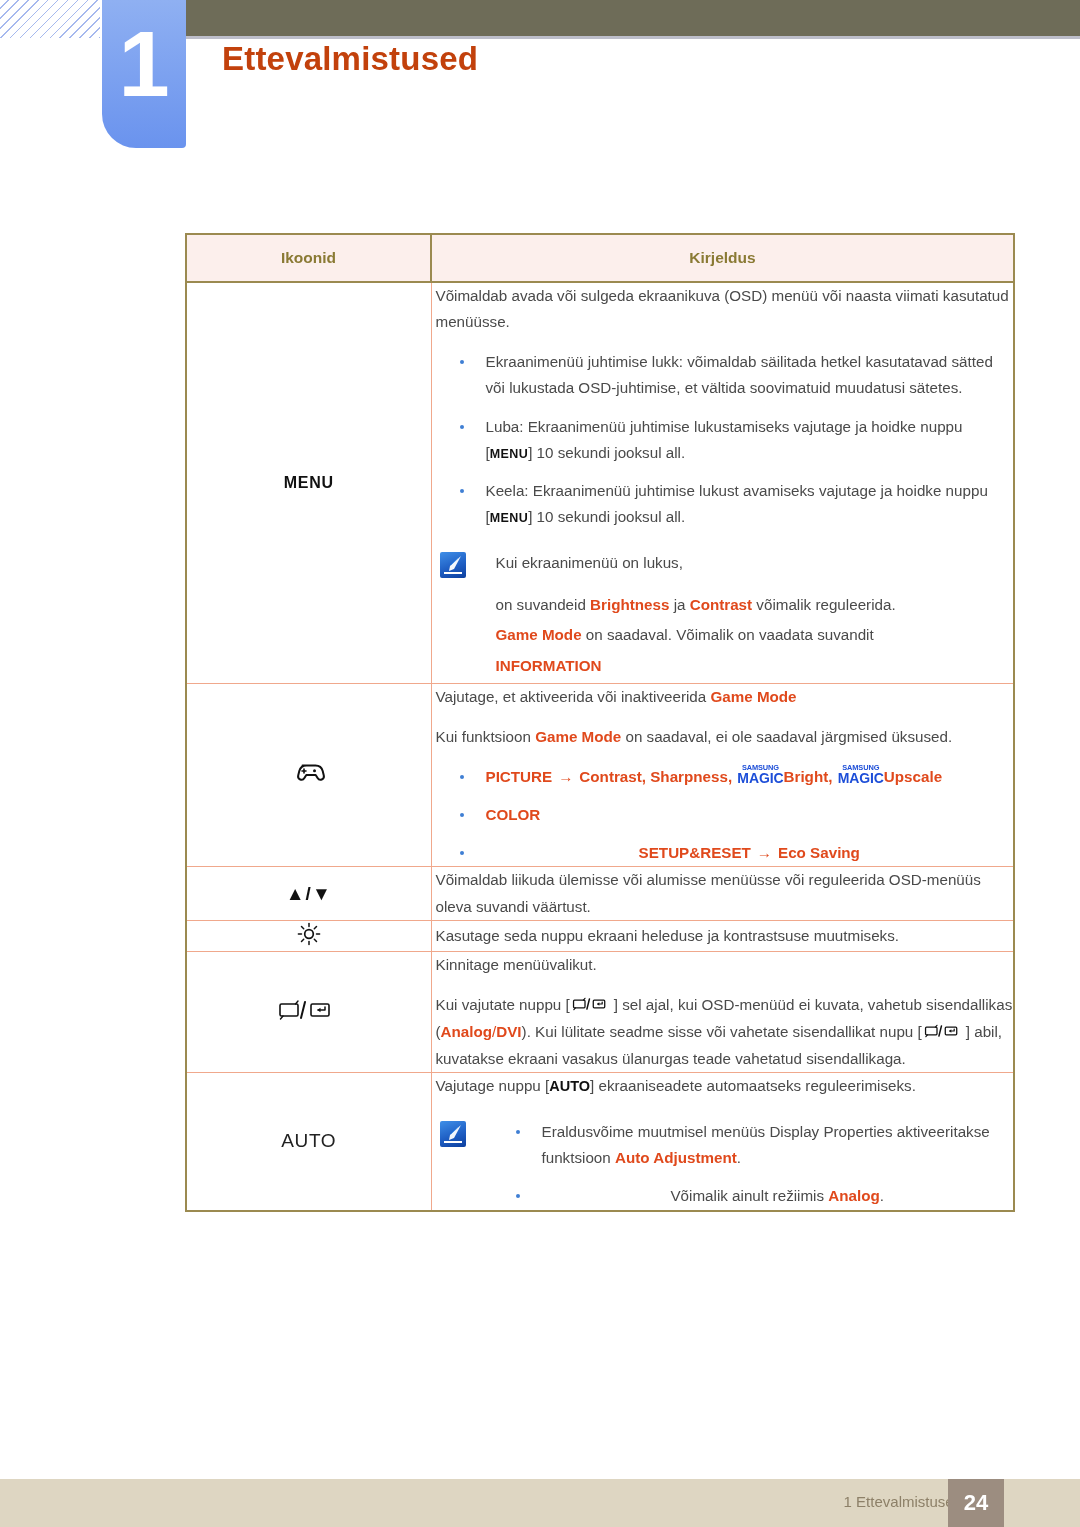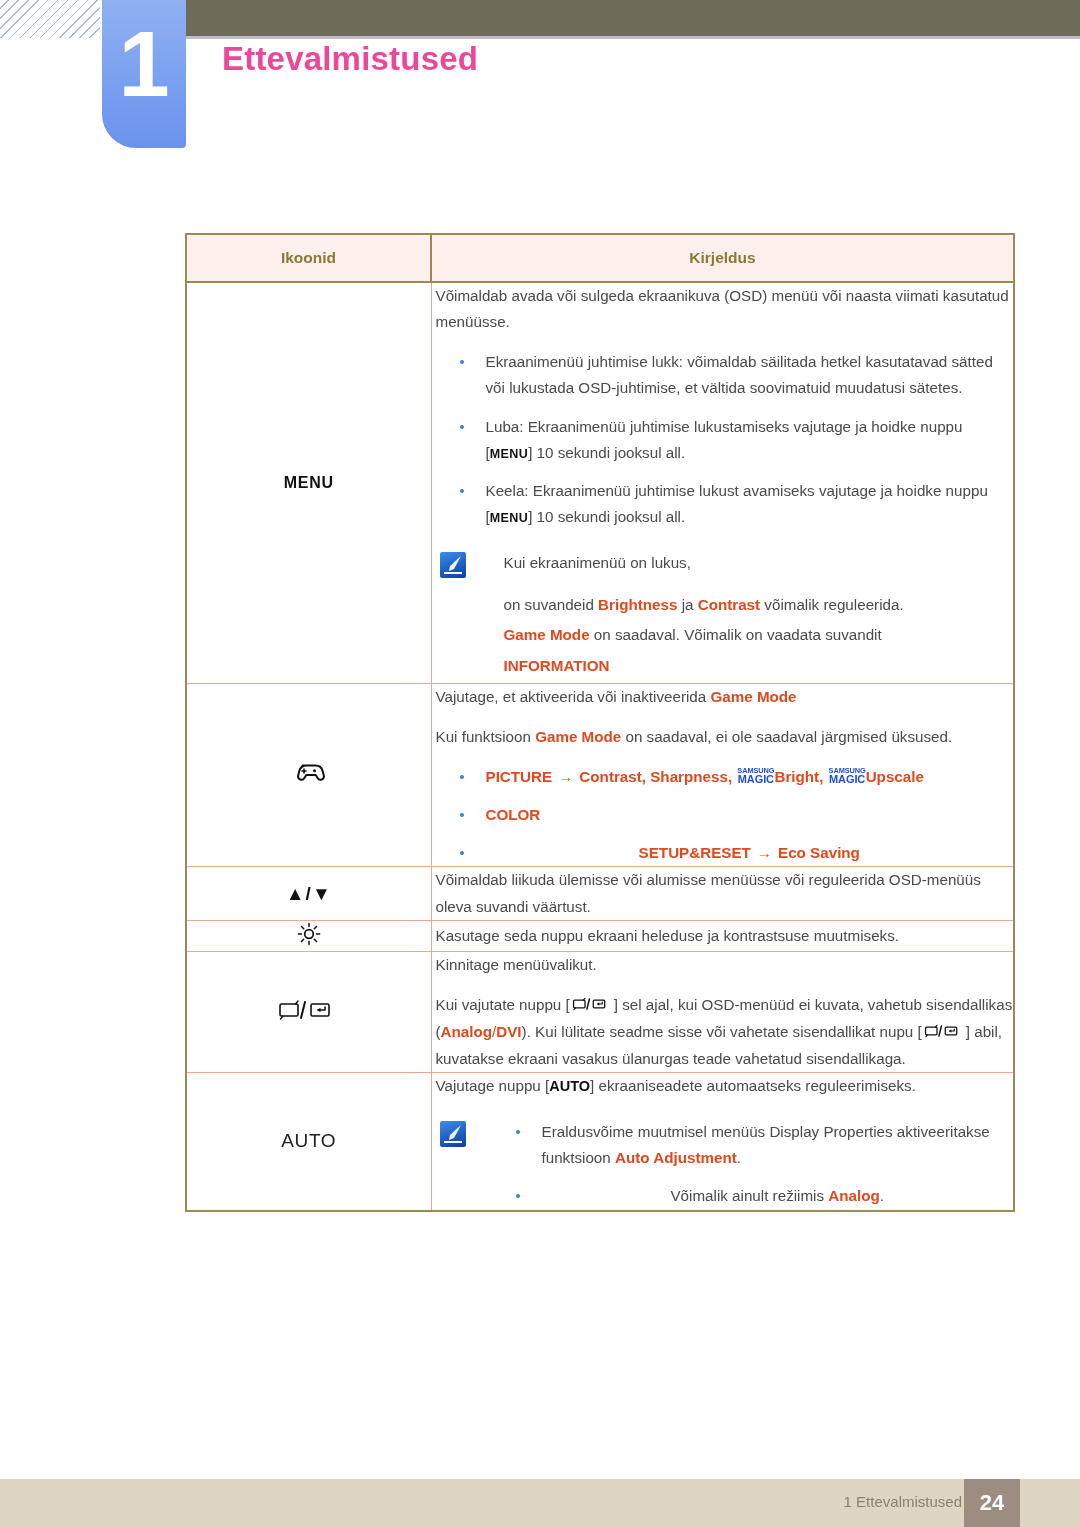--- a/index.html
+++ b/index.html
@@ -64,21 +64,21 @@
     line-height: 92px;
     font-weight: bold;
     color: #ffffff;
     font-family: "Liberation Sans", sans-serif;
   }
   .hdr-title {
     position: absolute;
     left: 222px; top: 40px;
     font-size: 33px;
     font-weight: bold;
-    color: #ec4899;
+    color: #c2410c;
     letter-spacing: .2px;
     white-space: nowrap;
   }
 
   
   .tbl-wrap {
     position: absolute;
     left: 185px; top: 233px;
     width: 960px;
   }
@@ -188,58 +188,58 @@
   }
   .note-icon {
     position: absolute;
     left: 8px; top: 2px;
     width: 26px; height: 26px;
     background: linear-gradient(160deg, #3f8fe8 0%, #1f5fc4 55%, #0d3f9e 100%);
     border-radius: 2px;
     overflow: hidden;
   }
   .note-icon svg { display:block; }
-  .note-line { margin: 0 0 4px 16px; }
+  .note-line { margin: 0 0 4px 8px; }
   .note-gap { height: 12px; }
 
   
   .magic {
     display: inline-block;
     vertical-align: baseline;
     line-height: .88;
     text-align: center;
     font-weight: bold;
     color: #1d4ed8;
     margin: 0 0 0 1px;
     position: relative;
     top: 1px;
   }
   .magic .m1 { display:block; font-size: 7.4px; letter-spacing: -0.1px; }
-  .magic .m2 { display:block; font-size: 11px; letter-spacing: -0.1px; text-align: center; }
+  .magic .m2 { display:block; font-size: 14px; letter-spacing: -0.1px; text-align: center; }
 
   .arrow { padding: 0 6px; }
 
   
   .footer {
     position: absolute;
     left: 0; bottom: 0;
     width: 1080px; height: 48px;
     background: #ded6c2;
   }
   .footer-label {
     position: absolute;
     right: 118px; top: 14px;
     font-size: 15px;
     font-weight: normal;
     color: #8d8068;
     white-space: nowrap;
   }
   .footer-page {
     position: absolute;
-    right: 60px; top: 0;
+    right: 76px; top: 0;
     width: 56px; height: 48px;
     background: #9c8d80;
     color: #ffffff;
     font-size: 22px;
     font-weight: bold;
     line-height: 48px;
     text-align: center;
   }
 </style>
 </head>

